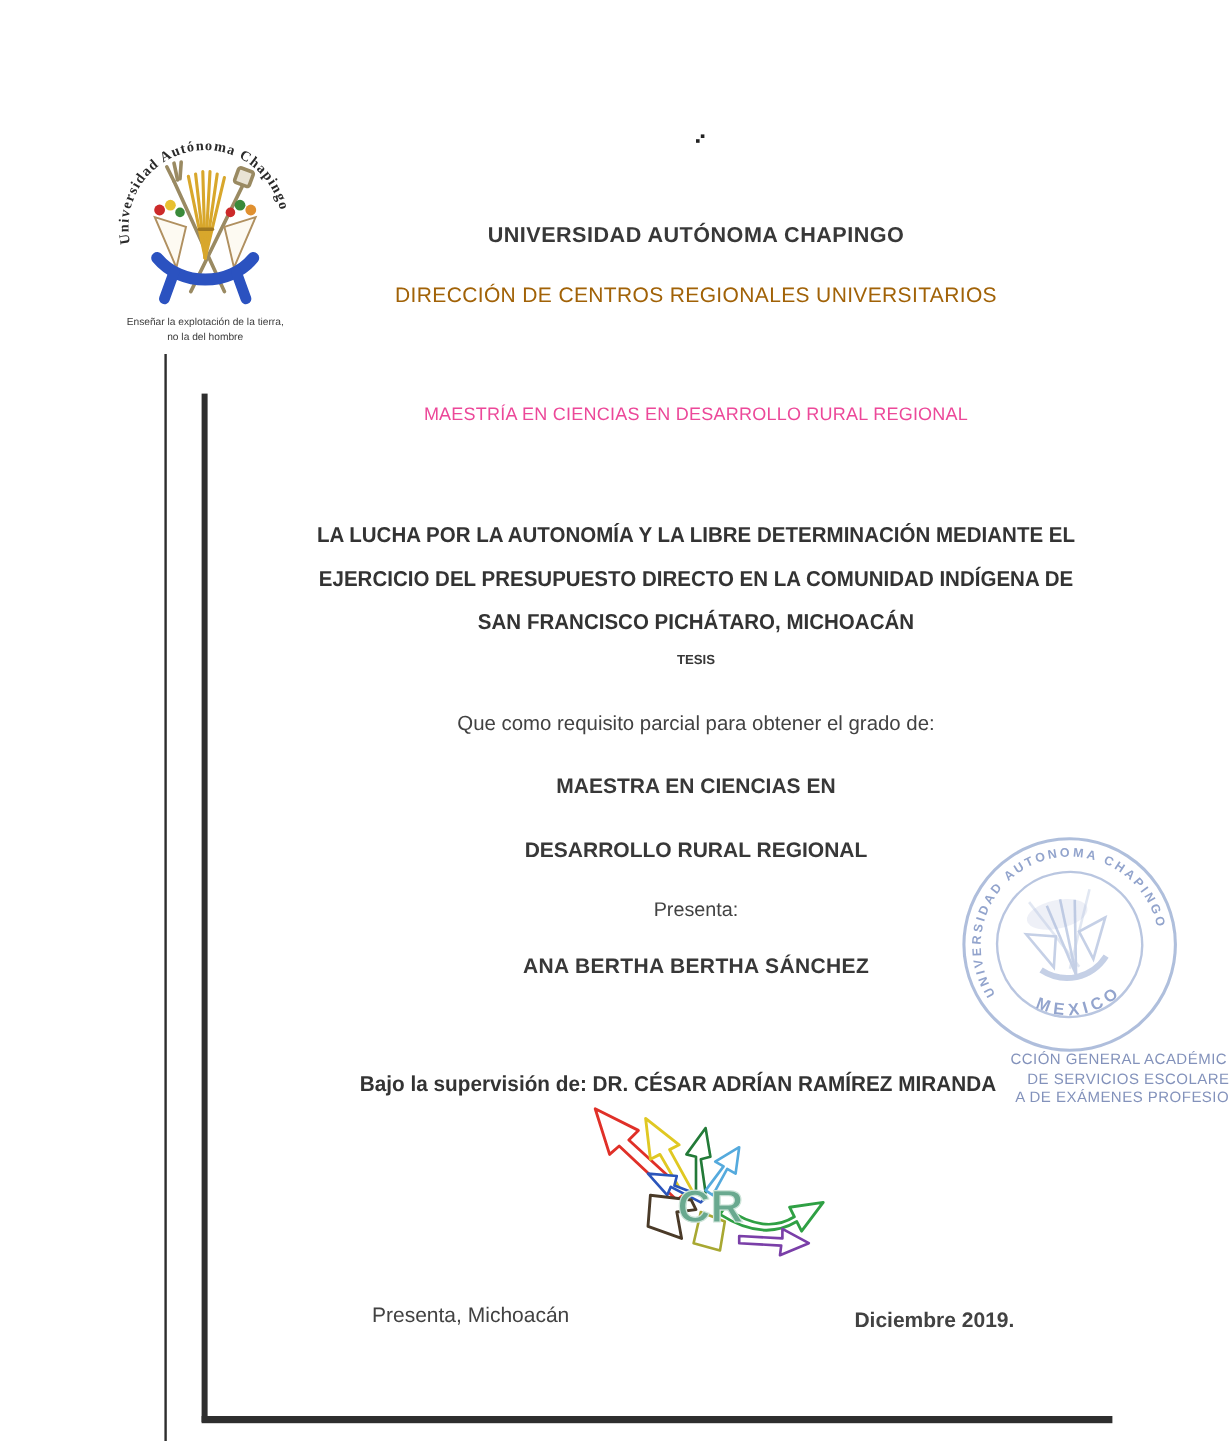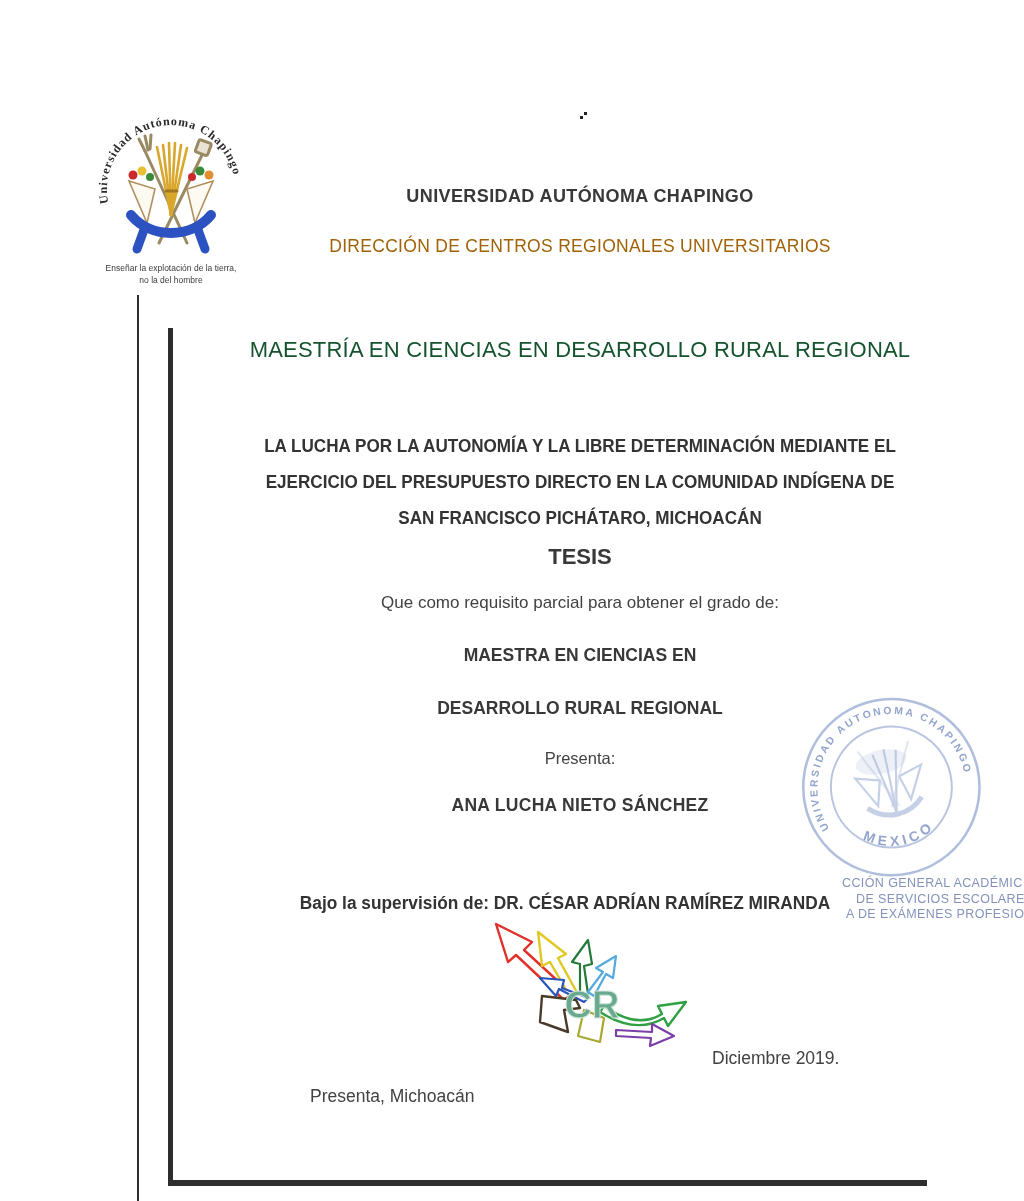--- a/index.html
+++ b/index.html
@@ -9,33 +9,33 @@
     background:#ffffff;
     overflow:hidden;
     font-family:"Liberation Sans", sans-serif;
     color:#3f3f3f;
   }
   .abs{position:absolute;}
   .center-col{left:150px;width:860px;text-align:center;}
   .txt{white-space:nowrap;}
   .t-university{top:186px;font-size:18px;font-weight:700;letter-spacing:.4px;color:#383838;}
   .t-direction{top:236px;font-size:17.5px;letter-spacing:.3px;color:#a16207;}
-  .t-program{top:337px;font-size:22px;letter-spacing:.2px;color:#14532d;}
+  .t-program{top:337px;font-size:15px;letter-spacing:.2px;color:#ec4899;}
   .t-titleblock{top:428px;font-size:18px;font-weight:700;line-height:36px;color:#333;
     transform:scaleX(.95);transform-origin:50% 0;}
-  .t-tesis{top:544px;font-size:22px;font-weight:700;color:#383838;}
+  .t-tesis{top:544px;font-size:11px;font-weight:700;color:#383838;}
   .t-requirement{top:593px;font-size:17px;color:#424242;}
   .t-degree1{top:645px;font-size:17.5px;font-weight:700;color:#383838;}
   .t-degree2{top:698px;font-size:17.5px;font-weight:700;color:#383838;}
   .t-presenta{top:749px;font-size:16.5px;color:#424242;}
   .t-author{top:795px;font-size:17.5px;font-weight:700;letter-spacing:.3px;color:#383838;}
   .t-supervision{top:893px;left:135px;width:860px;text-align:center;font-size:18px;font-weight:700;
     color:#333;transform:scaleX(.96);transform-origin:50% 0;}
   .t-location{top:1086px;left:310px;font-size:17.5px;color:#424242;}
-  .t-date{top:1048px;left:712px;font-size:17.5px;color:#424242;}
+  .t-date{top:1090px;left:712px;font-size:17.5px;color:#424242;font-weight:bold;}
 
   .border-line{background:#2e2e2e;}
   .bl-thin{left:137px;top:295px;width:2px;height:906px;}
   .bl-thick-v{left:168px;top:328px;width:5px;height:857px;}
   .bl-thick-h{left:168px;top:1180px;width:759px;height:6px;}
 
   .stamp-wrap{left:793px;top:686px;width:198px;height:208px;transform:rotate(-12deg);opacity:.85;}
   .stamp-office{left:842px;top:876px;font-size:12.5px;line-height:15.5px;
     color:rgba(96,115,168,.78);letter-spacing:.4px;white-space:nowrap;}
   .stamp-office .l2{padding-left:14px;}
@@ -118,21 +118,21 @@
     <div class="txt">LA LUCHA POR LA AUTONOMÍA Y LA LIBRE DETERMINACIÓN MEDIANTE EL</div>
     <div class="txt">EJERCICIO DEL PRESUPUESTO DIRECTO EN LA COMUNIDAD INDÍGENA DE</div>
     <div class="txt">SAN FRANCISCO PICHÁTARO, MICHOACÁN</div>
   </div>
 
   <div class="abs center-col txt t-tesis">TESIS</div>
   <div class="abs center-col txt t-degree1">MAESTRA EN CIENCIAS EN</div>
   <div class="abs center-col txt t-requirement">Que como requisito parcial para obtener el grado de:</div>
   <div class="abs center-col txt t-presenta">Presenta:</div>
   <div class="abs center-col txt t-degree2">DESARROLLO RURAL REGIONAL</div>
-  <div class="abs center-col txt t-author">ANA LUCHA NIETO SÁNCHEZ</div>
+  <div class="abs center-col txt t-author">ANA BERTHA BERTHA SÁNCHEZ</div>
   <div class="abs txt t-supervision">Bajo la supervisión de: DR. CÉSAR ADRÍAN RAMÍREZ MIRANDA</div>
 
   <svg class="abs stamp-wrap" viewBox="0 0 200 210" xmlns="http://www.w3.org/2000/svg">
     <defs>
       <path id="stampArc" d="M 30 130 A 75 75 0 1 1 170 130" fill="none"></path>
       <path id="stampBottomArc" d="M 55 142 A 62 62 0 0 0 145 142" fill="none"></path>
     </defs>
     <circle cx="100" cy="102" r="89" fill="none" stroke="#8aa0cc" stroke-width="2.6" opacity=".8"></circle>
     <circle cx="100" cy="102" r="61" fill="none" stroke="#8aa0cc" stroke-width="2" opacity=".7"></circle>
     <text font-size="10.5" font-weight="700" fill="#7f94c4" letter-spacing="2.4" font-family="Liberation Sans, sans-serif">

